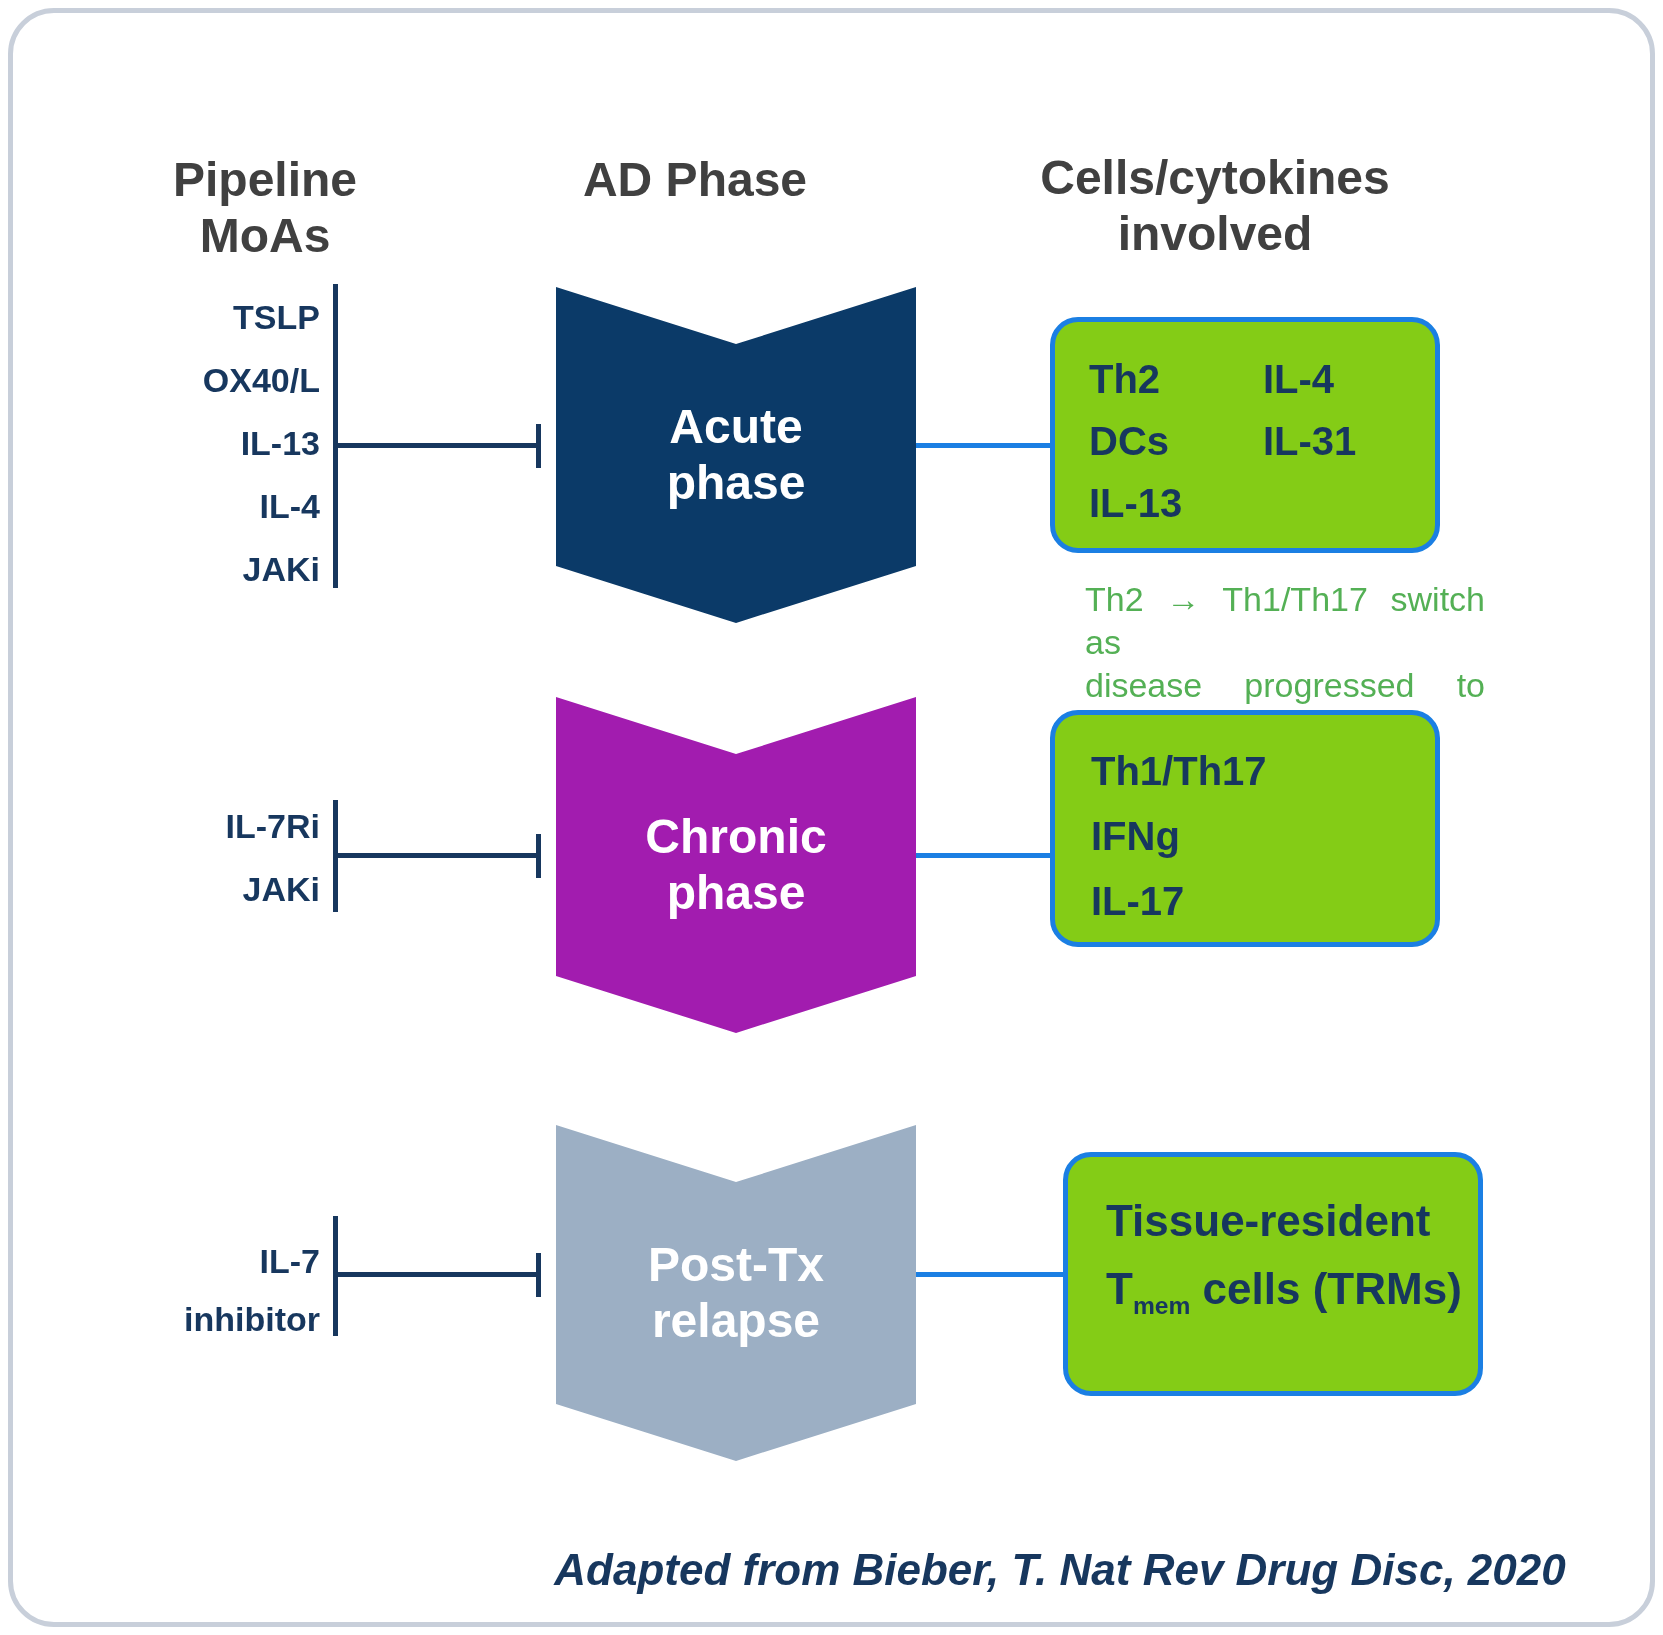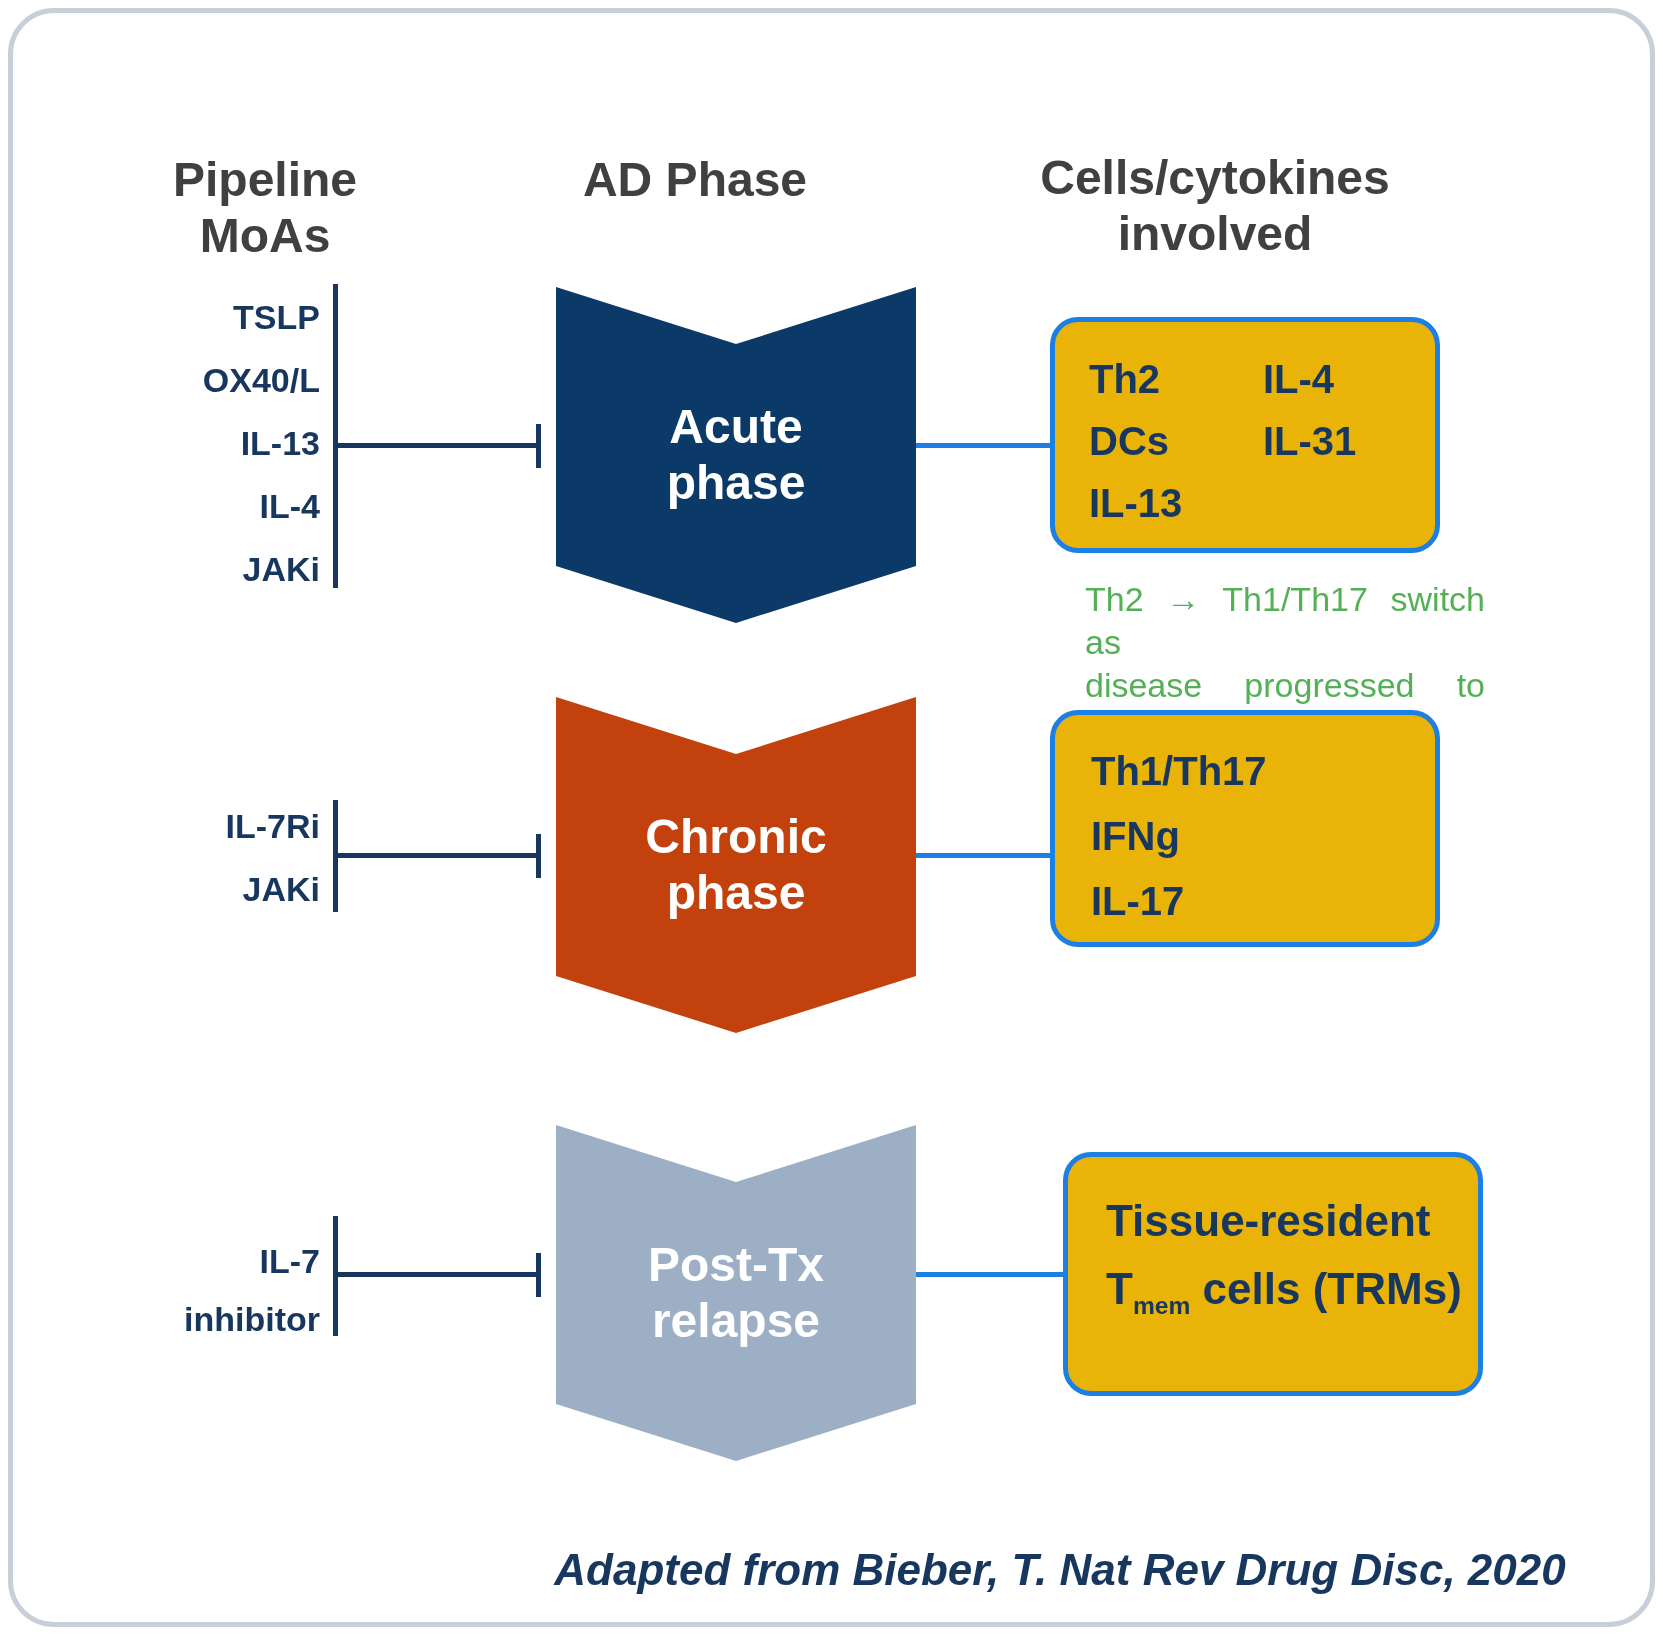--- a/index.html
+++ b/index.html
@@ -65,21 +65,21 @@
     line-height: 1.16;
     text-align: center;
   }
   .connector {
     position: absolute;
     height: 5px;
     background: #1b7fe3;
   }
   .cytobox {
     position: absolute;
-    background: #eab308;
+    background: #84cc16;
     border: 5px solid #1b7fe3;
     border-radius: 28px;
     color: #17375e;
     font-weight: bold;
     font-size: 40px;
     box-sizing: border-box;
   }
   .box-cols {
     display: flex;
     padding: 26px 0 0 34px;
@@ -162,21 +162,21 @@
   </div>
 
   <div class="moa-col" style="left:120px;top:795px;width:200px">
     <div>IL-7Ri</div>
     <div>JAKi</div>
   </div>
   <div class="vbar" style="left:333px;top:800px;height:112px"></div>
   <div class="hline" style="left:338px;top:853px;width:198px"></div>
   <div class="tcap" style="left:536px;top:834px;height:44px"></div>
 
-  <div class="chevron" style="left:556px;top:697px;background:#c2410c">
+  <div class="chevron" style="left:556px;top:697px;background:#a21caf">
     <div class="chev-text">
       <div>Chronic</div>
       <div>phase</div>
     </div>
   </div>
 
   <div class="connector" style="left:916px;top:853px;width:136px"></div>
 
   <div class="cytobox" style="left:1050px;top:710px;width:390px;height:237px">
     <div class="box2-inner">

